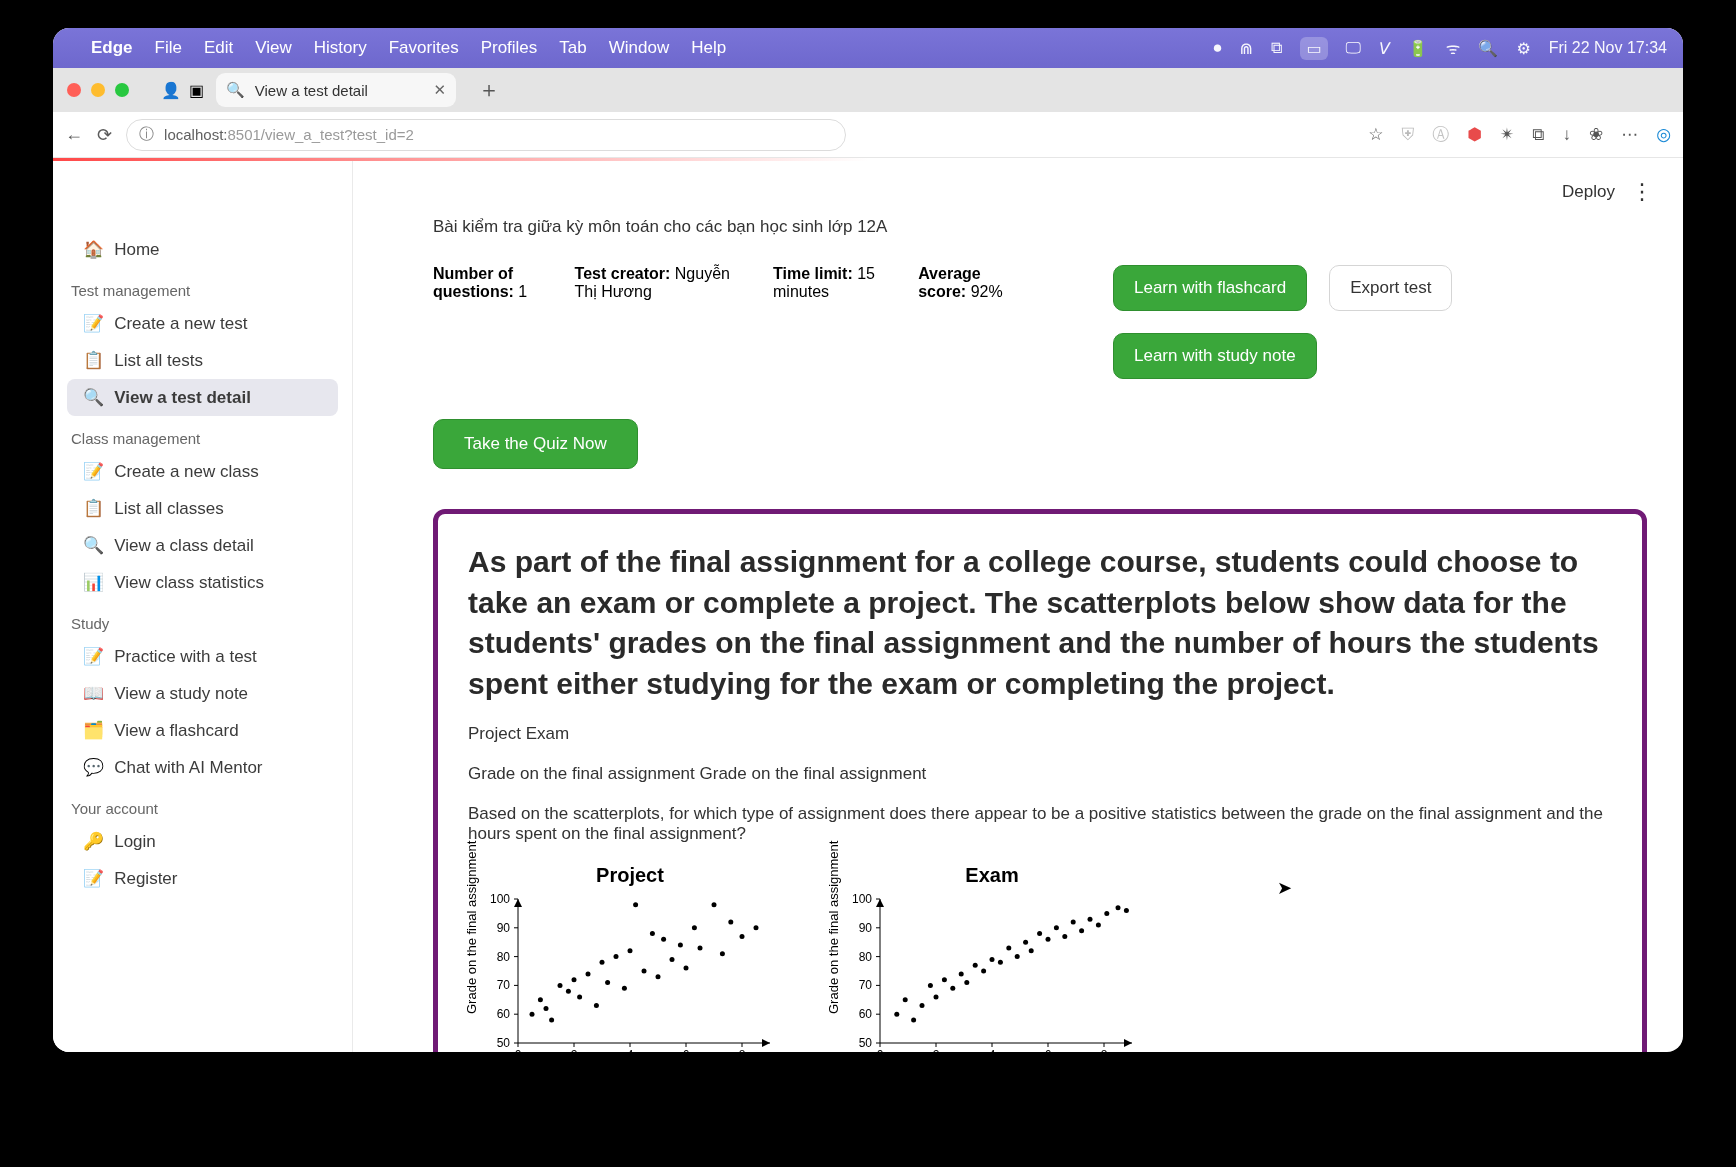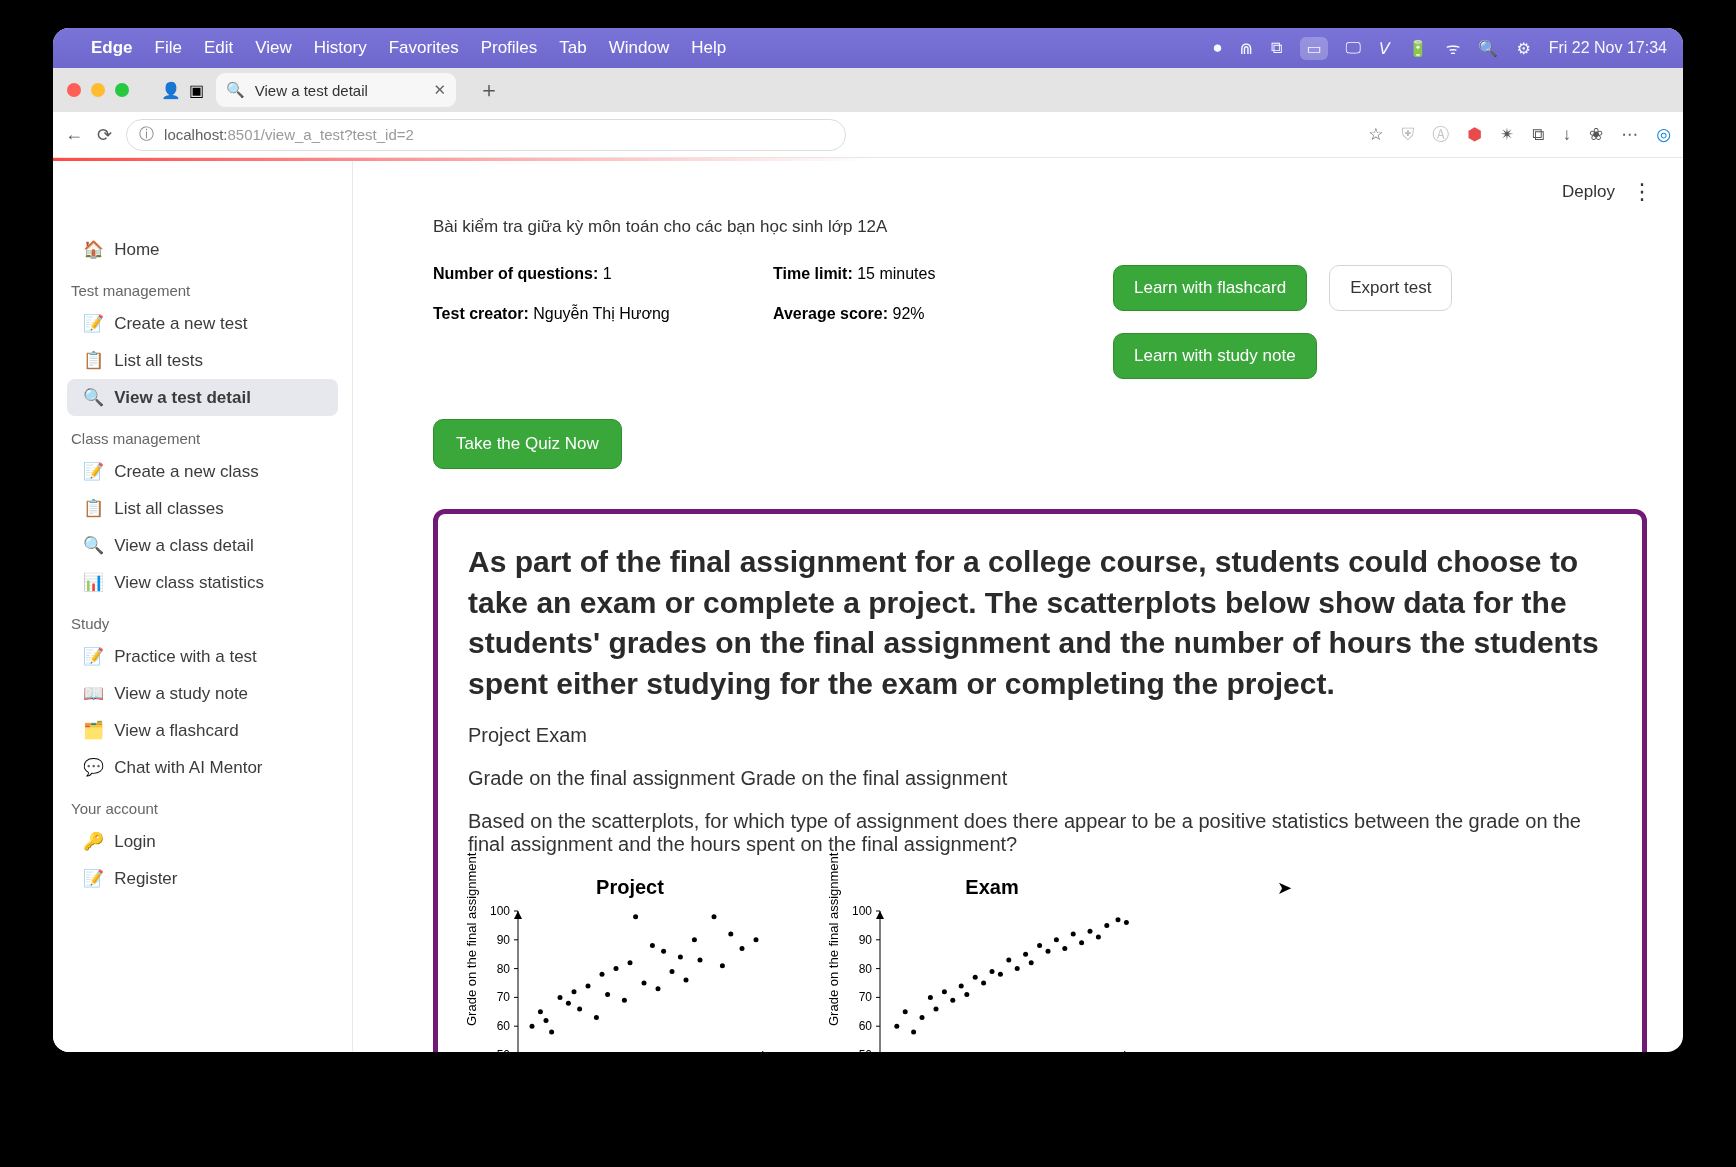--- a/index.html
+++ b/index.html
@@ -118,37 +118,37 @@
   .main {
     flex:1; padding: 30px 36px 0 80px; overflow: auto; position: relative;
   }
   .deploy-row {
     position: absolute; top: 18px; right: 30px;
     display:flex; gap:16px; align-items:center;
     font-size:17px; color:#333;
   }
   .deploy-row .kebab { font-size:22px; }
   .desc { font-size: 17px; color:#333; margin-top: 26px; }
-  .meta-col { display:flex; flex-direction:column; gap:22px; }
+  .meta-col { display:flex; flex-direction:row; gap:22px; }
   .meta-col .pair b { font-weight:700; }
   .btn {
     padding: 12px 20px; border-radius:10px; font-size:17px; border:1px solid #d5d5d5;
     background:#fff; color:#333;
   }
   .btn.green { background:#3aa73a; border-color:#2f8f2f; color:#fff; }
-  .btn.big { padding:14px 22px; }
+  .btn.big { padding:14px 30px; }
   .quiz-btn-wrap { margin-top: 40px; }
   .question-card {
     border:5px solid #701a75; border-radius:12px;
     padding: 28px 30px; margin-top: 40px;
   }
   .question-card h2 {
     font-size: 30px; font-weight:700; line-height:1.35; color:#2a2a2a;
   }
-  .q-line { font-size:20px; margin-top:20px; color:#333; }
+  .q-line { font-size:17px; margin-top:20px; color:#333; }
   .charts { display:flex; gap:50px; margin-top:20px; }
   .chart { width:300px; }
   .chart-title { text-align:center; font-weight:700; font-size:20px; margin-bottom:4px; }
   .chart svg { width:300px; height:180px; }
   .axis-label-y {
     position:absolute; transform: rotate(-90deg); transform-origin:left top;
     font-size:13px; left:-4px; top:150px; width:180px;
   }
   .chart-wrap { position:relative; padding-left:12px; }
   .cursor-ptr {

